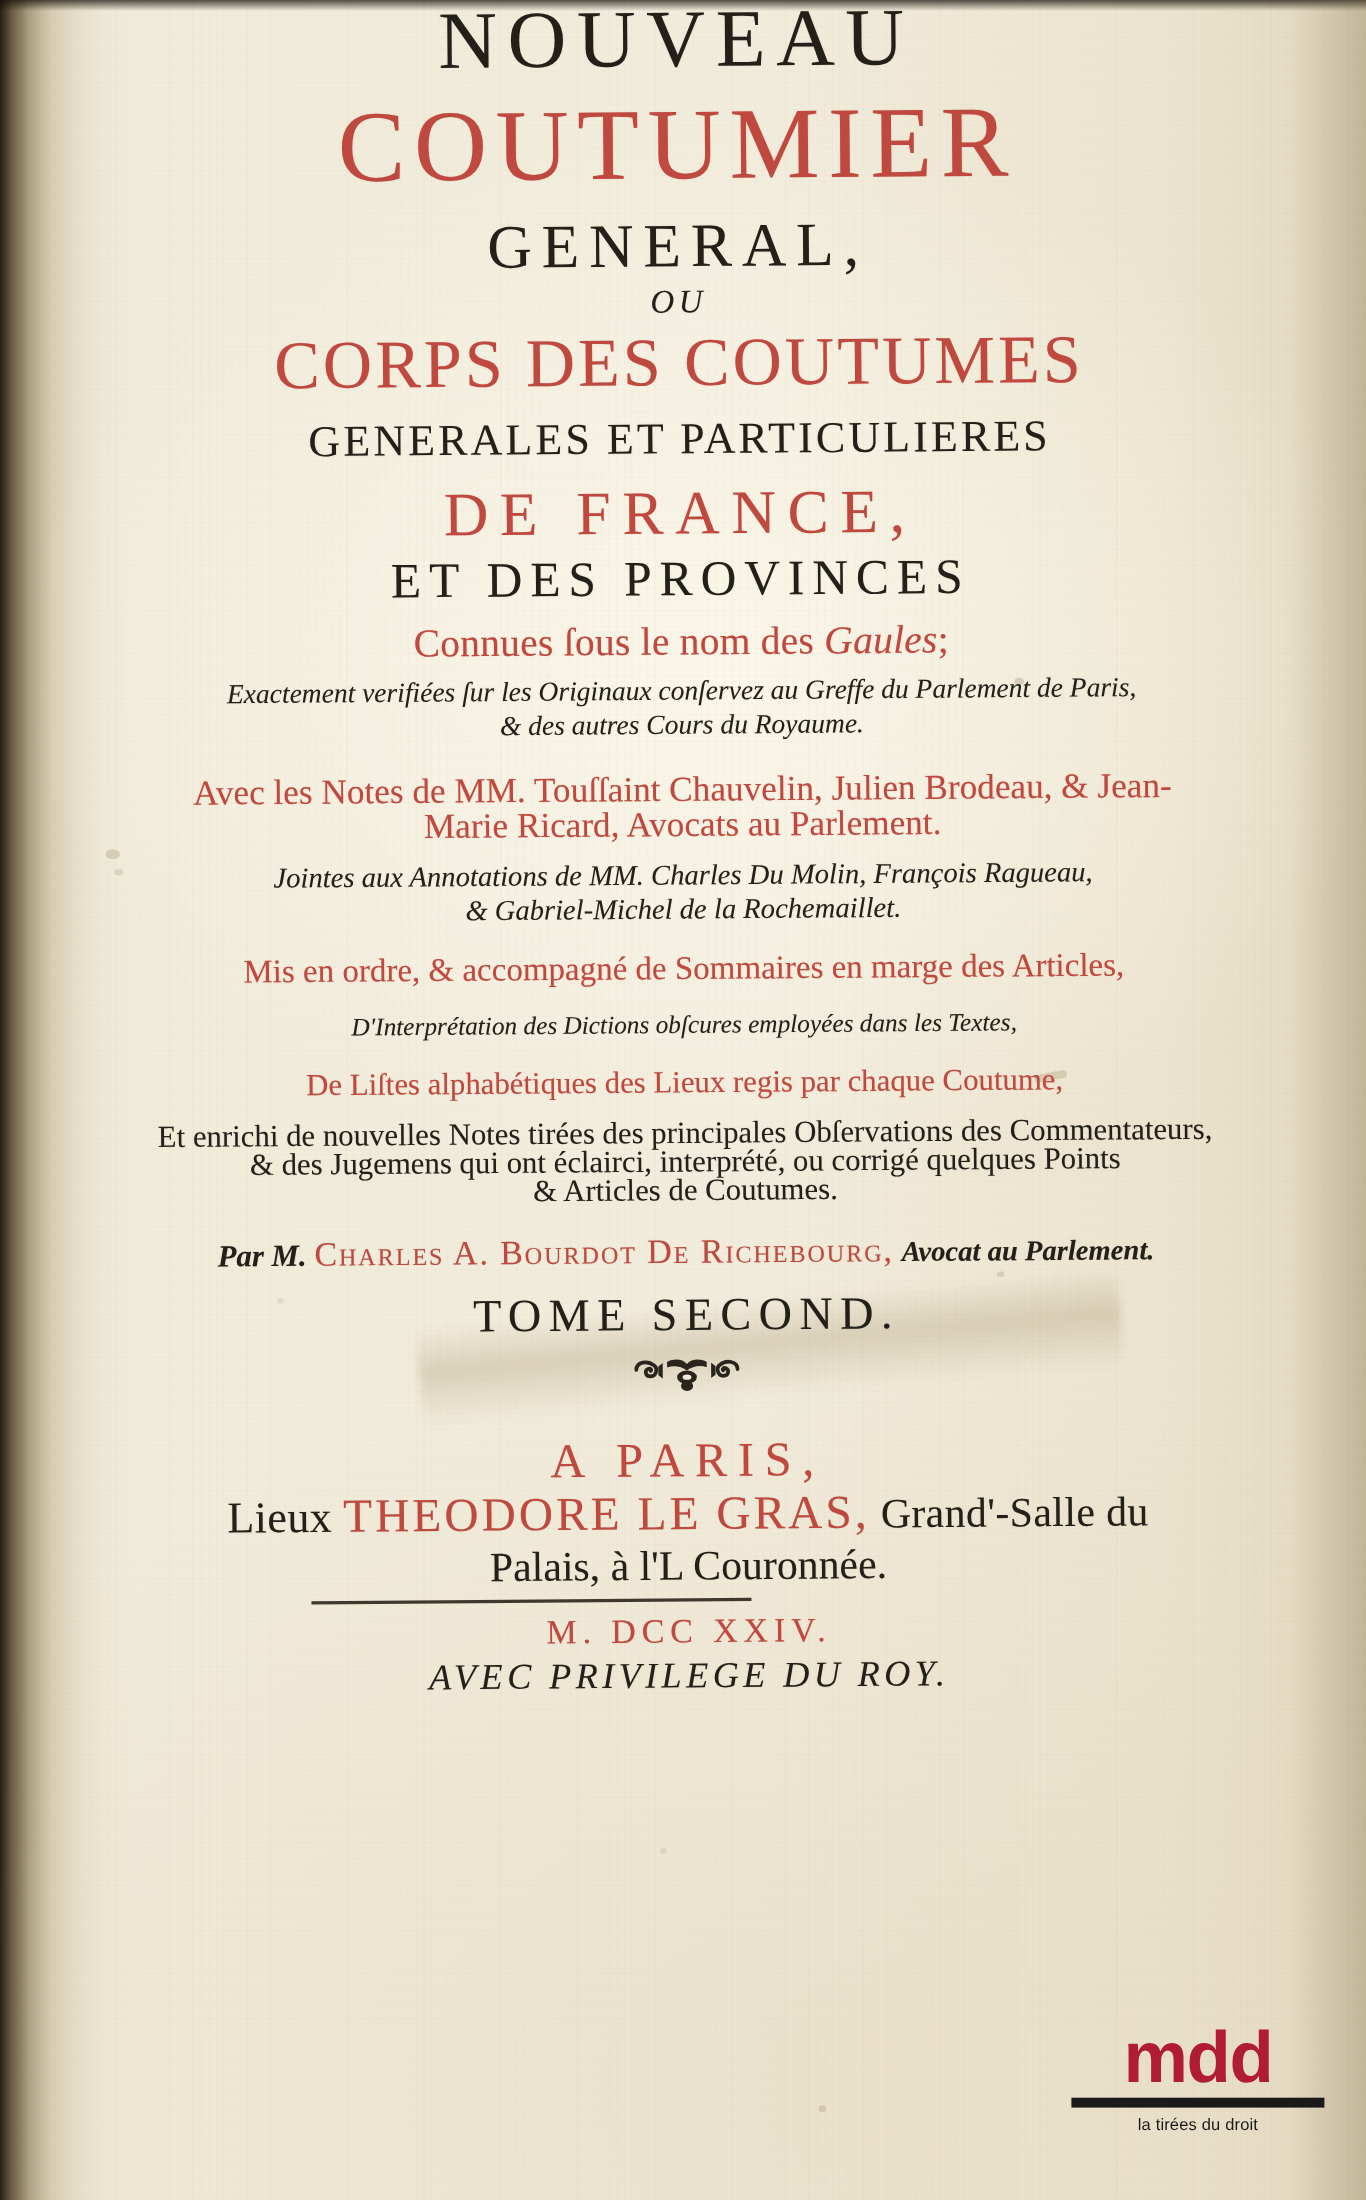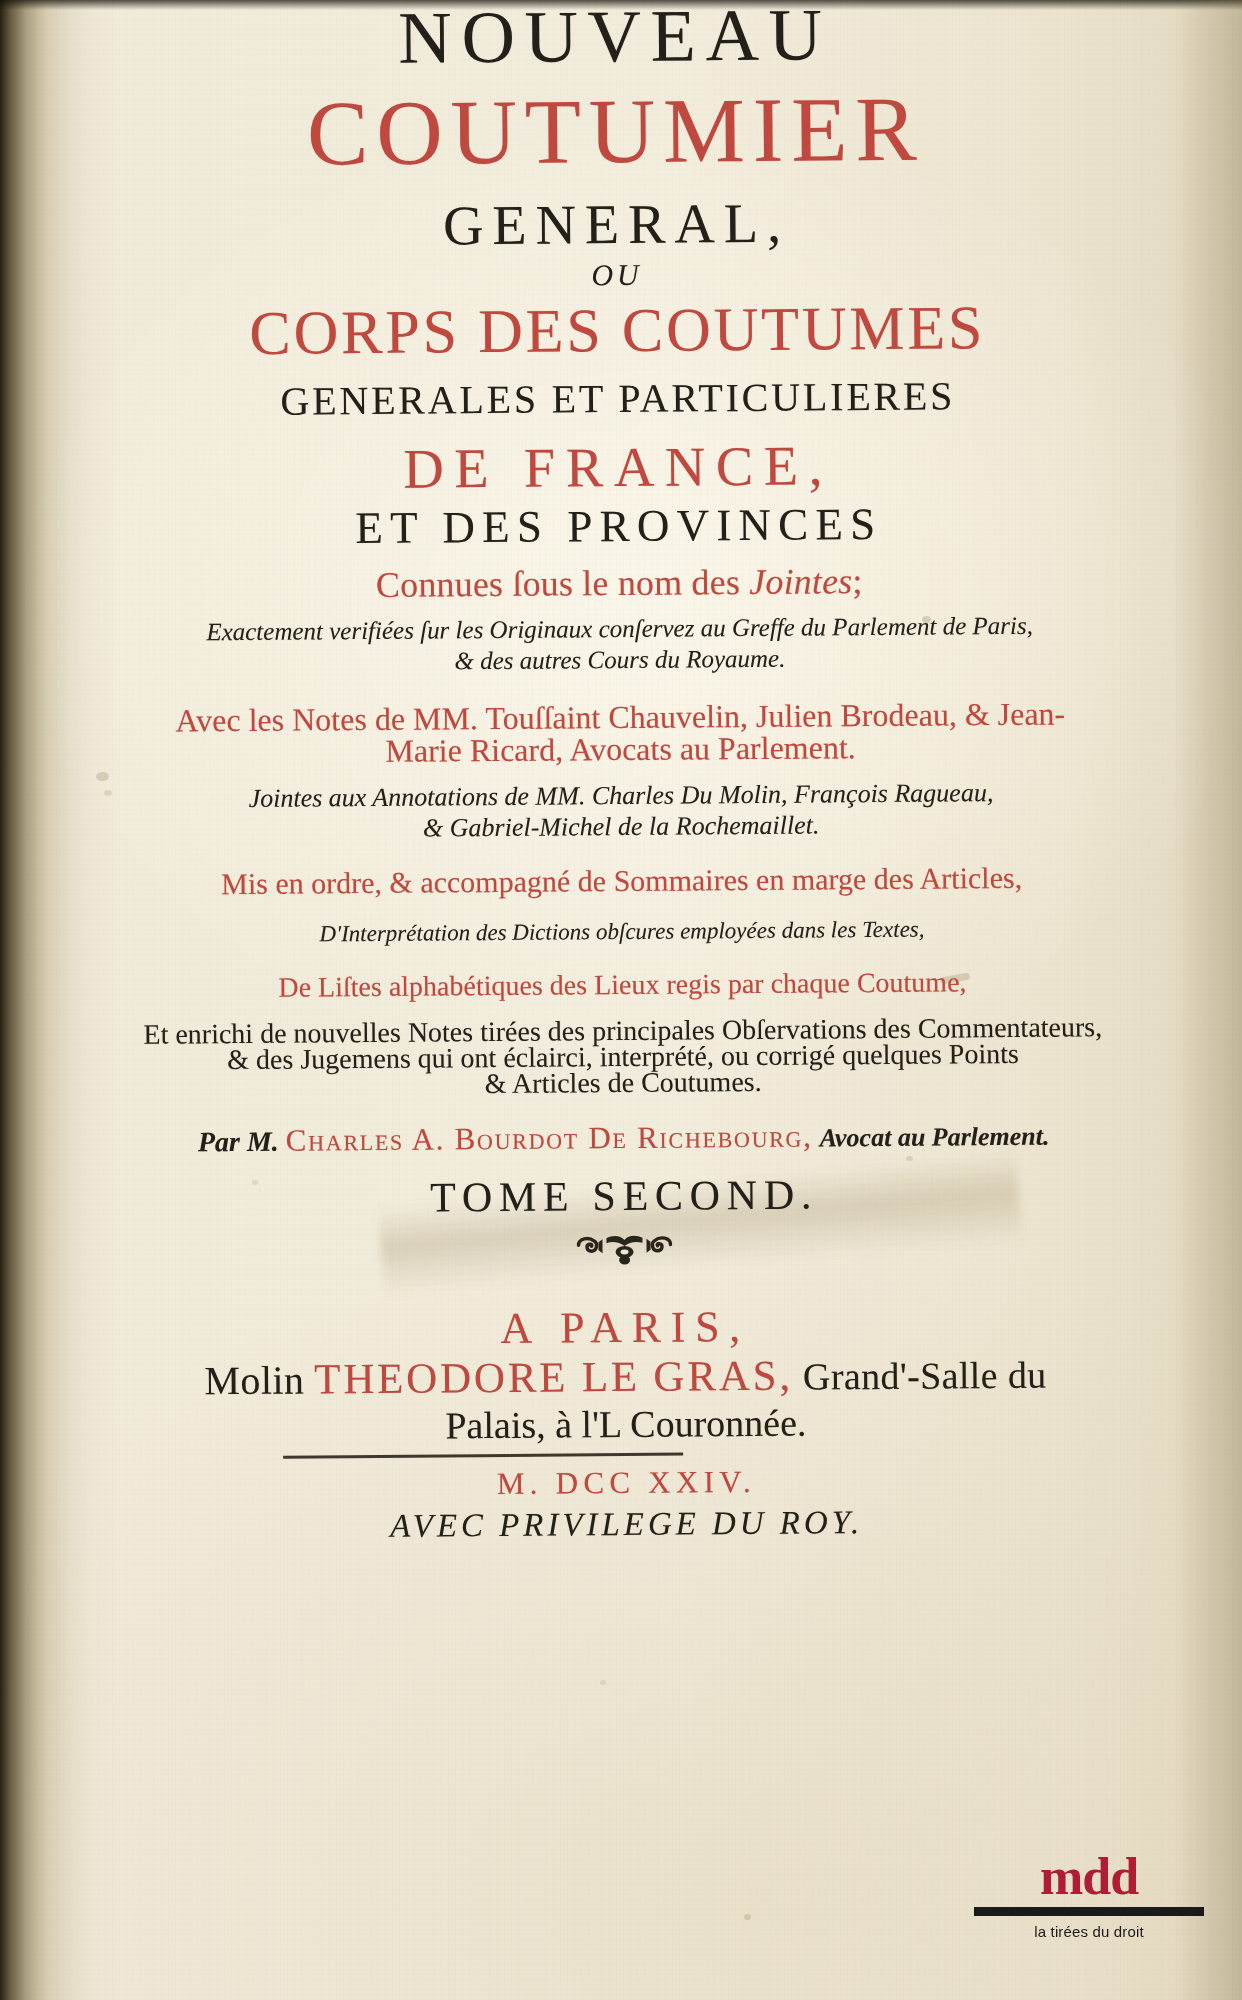--- a/index.html
+++ b/index.html
@@ -99,22 +99,22 @@
 
   #rule{
     position:absolute;top:1453px;left:278px;width:400px;height:3px;
     background:#2a251c;opacity:.9;
   }
   #l-date{top:1465px;font-size:31px;letter-spacing:.17em;}
   #l-privilege{top:1506px;font-size:33px;letter-spacing:.12em;font-style:italic;}
 
   
   #logo{position:absolute;right:38px;bottom:60px;width:230px;text-align:center;}
-  #logo .mark{font-family:Liberation Serif, serif;font-weight:700;
-    font-size:52px;color:#b01d33;line-height:.92;letter-spacing:-.02em;}
+  #logo .mark{font-family:Liberation Sans, sans-serif;font-weight:700;
+    font-size:66px;color:#b01d33;line-height:.92;letter-spacing:-.02em;}
   #logo .bar{height:9px;background:#1a1a1a;margin:6px 0 7px 0;}
   #logo .tag{font-family:"Liberation Sans","DejaVu Sans",sans-serif;font-size:15px;
     color:#1a1a1a;letter-spacing:.01em;}
 </style>
 </head>
 <body>
 
 <div id="page">
 
   <div id="grain"></div>
@@ -136,21 +136,21 @@
 
     <div class="line cap" id="l-nouveau">NOUVEAU</div>
     <div class="line cap red" id="l-coutumier">COUTUMIER</div>
     <div class="line cap" id="l-general">GENERAL,</div>
     <div class="line cap ital" id="l-ou">OU</div>
     <div class="line cap red" id="l-corps">CORPS DES COUTUMES</div>
     <div class="line cap" id="l-generales">GENERALES ET PARTICULIERES</div>
     <div class="line cap red" id="l-defrance">DE FRANCE,</div>
     <div class="line cap" id="l-provinces">ET DES PROVINCES</div>
 
-    <div class="line red" id="l-gaules"><span>Connues ſous le nom des </span><span class="ital">Jointes</span><span>;</span></div>
+    <div class="line red" id="l-gaules"><span>Connues ſous le nom des </span><span class="ital">Gaules</span><span>;</span></div>
 
     <div class="line ital" id="l-exact1">Exactement verifiées ſur les Originaux conſervez au Greffe du Parlement de Paris,</div>
     <div class="line ital" id="l-exact2">&amp; des autres Cours du Royaume.</div>
 
     <div class="line red" id="l-avec1">Avec les Notes de MM. Touſſaint Chauvelin, Julien Brodeau, &amp; Jean-</div>
     <div class="line red" id="l-avec2">Marie Ricard, Avocats au Parlement.</div>
 
     <div class="line ital" id="l-jointes1">Jointes aux Annotations de MM. Charles Du Molin, François Ragueau,</div>
     <div class="line ital" id="l-jointes2">&amp; Gabriel-Michel de la Rochemaillet.</div>
 
@@ -177,21 +177,21 @@
           <ellipse cx="52" cy="20" rx="4" ry="2.4" fill="#efe8d6"></ellipse>
           <ellipse cx="52" cy="28" rx="5.5" ry="4.5"></ellipse>
           <path d="M26 10 L30 7 L30 21 L26 18 Z"></path>
           <path d="M78 10 L74 7 L74 21 L78 18 Z"></path>
         </g>
       </svg>
     </div>
 
     <div class="line cap red" id="l-aparis">A PARIS,</div>
 
-    <div class="line" id="l-chez"><span class="chz">Molin</span>&nbsp;<span class="pub">THEODORE LE GRAS,</span>&nbsp;<span class="addr">Grand'-Salle du</span></div>
+    <div class="line" id="l-chez"><span class="chz">Lieux</span>&nbsp;<span class="pub">THEODORE LE GRAS,</span>&nbsp;<span class="addr">Grand'-Salle du</span></div>
 
     <div class="line" id="l-palais">Palais, à l'L Couronnée.</div>
 
     <div id="rule"></div>
 
     <div class="line cap red" id="l-date">M. DCC XXIV.</div>
     <div class="line cap" id="l-privilege">AVEC PRIVILEGE DU ROY.</div>
 
   </div>
 

